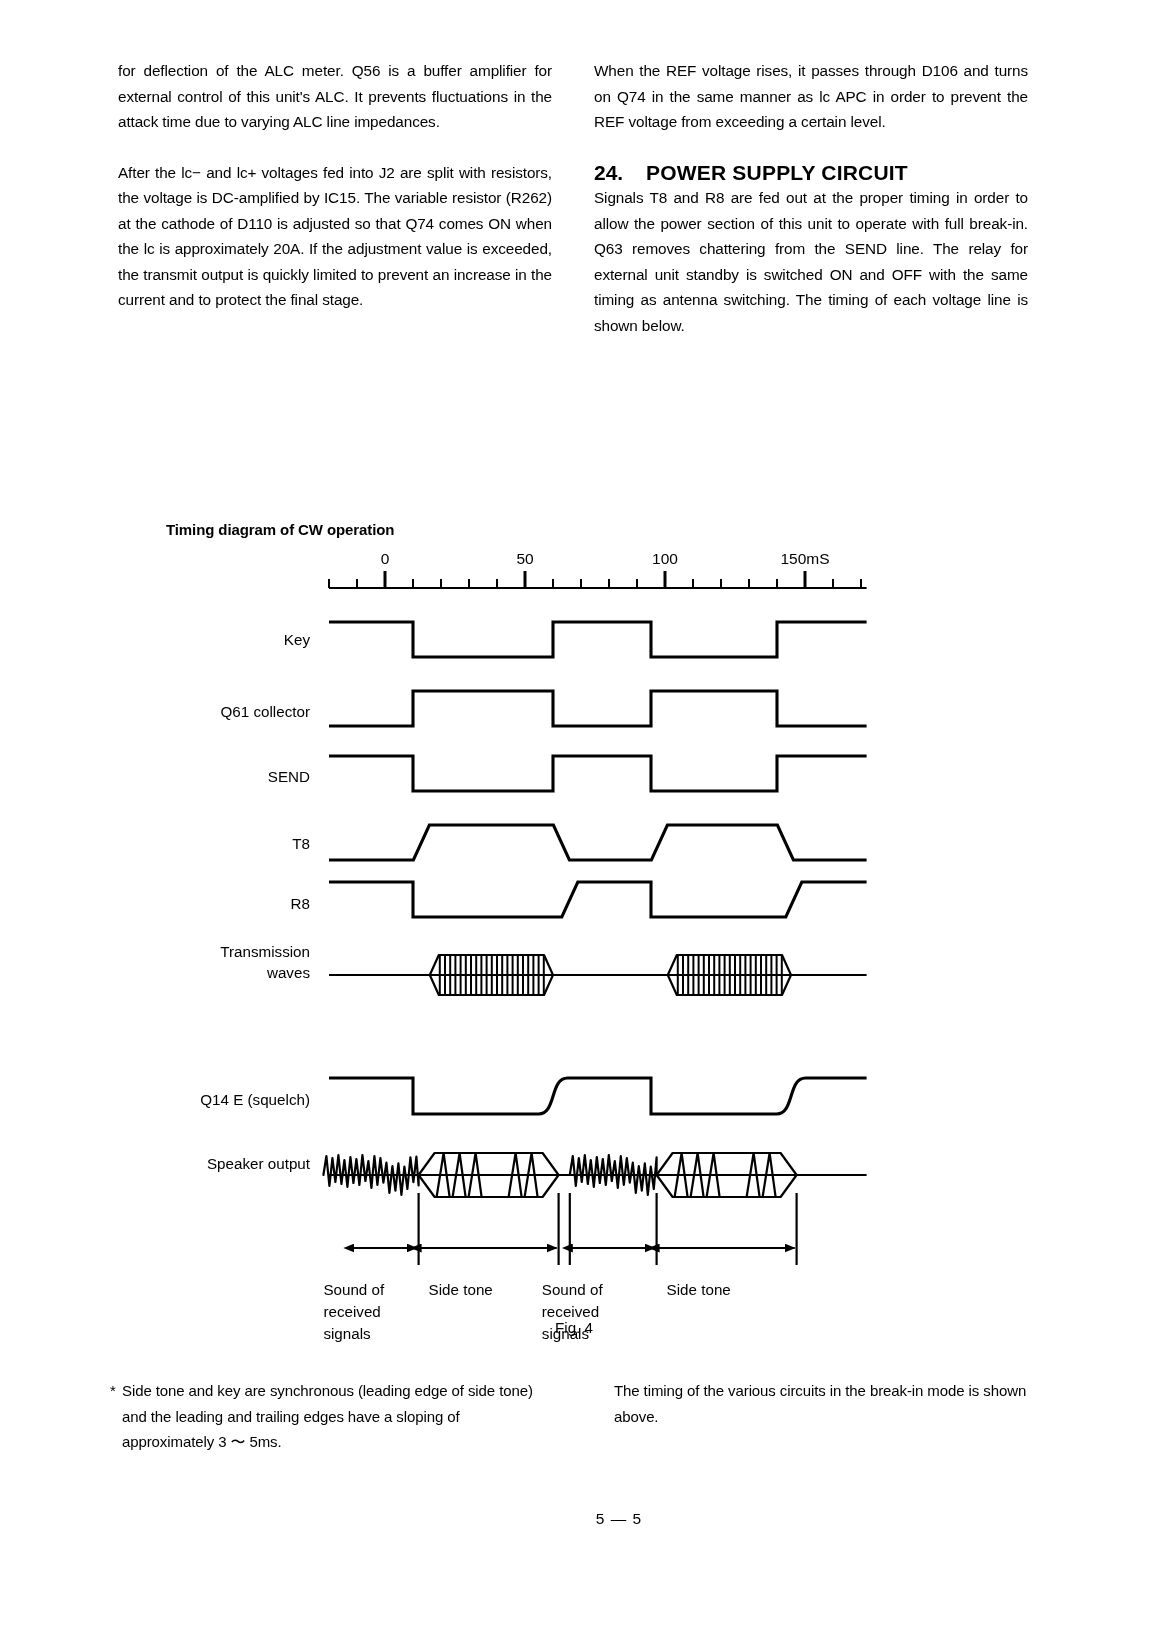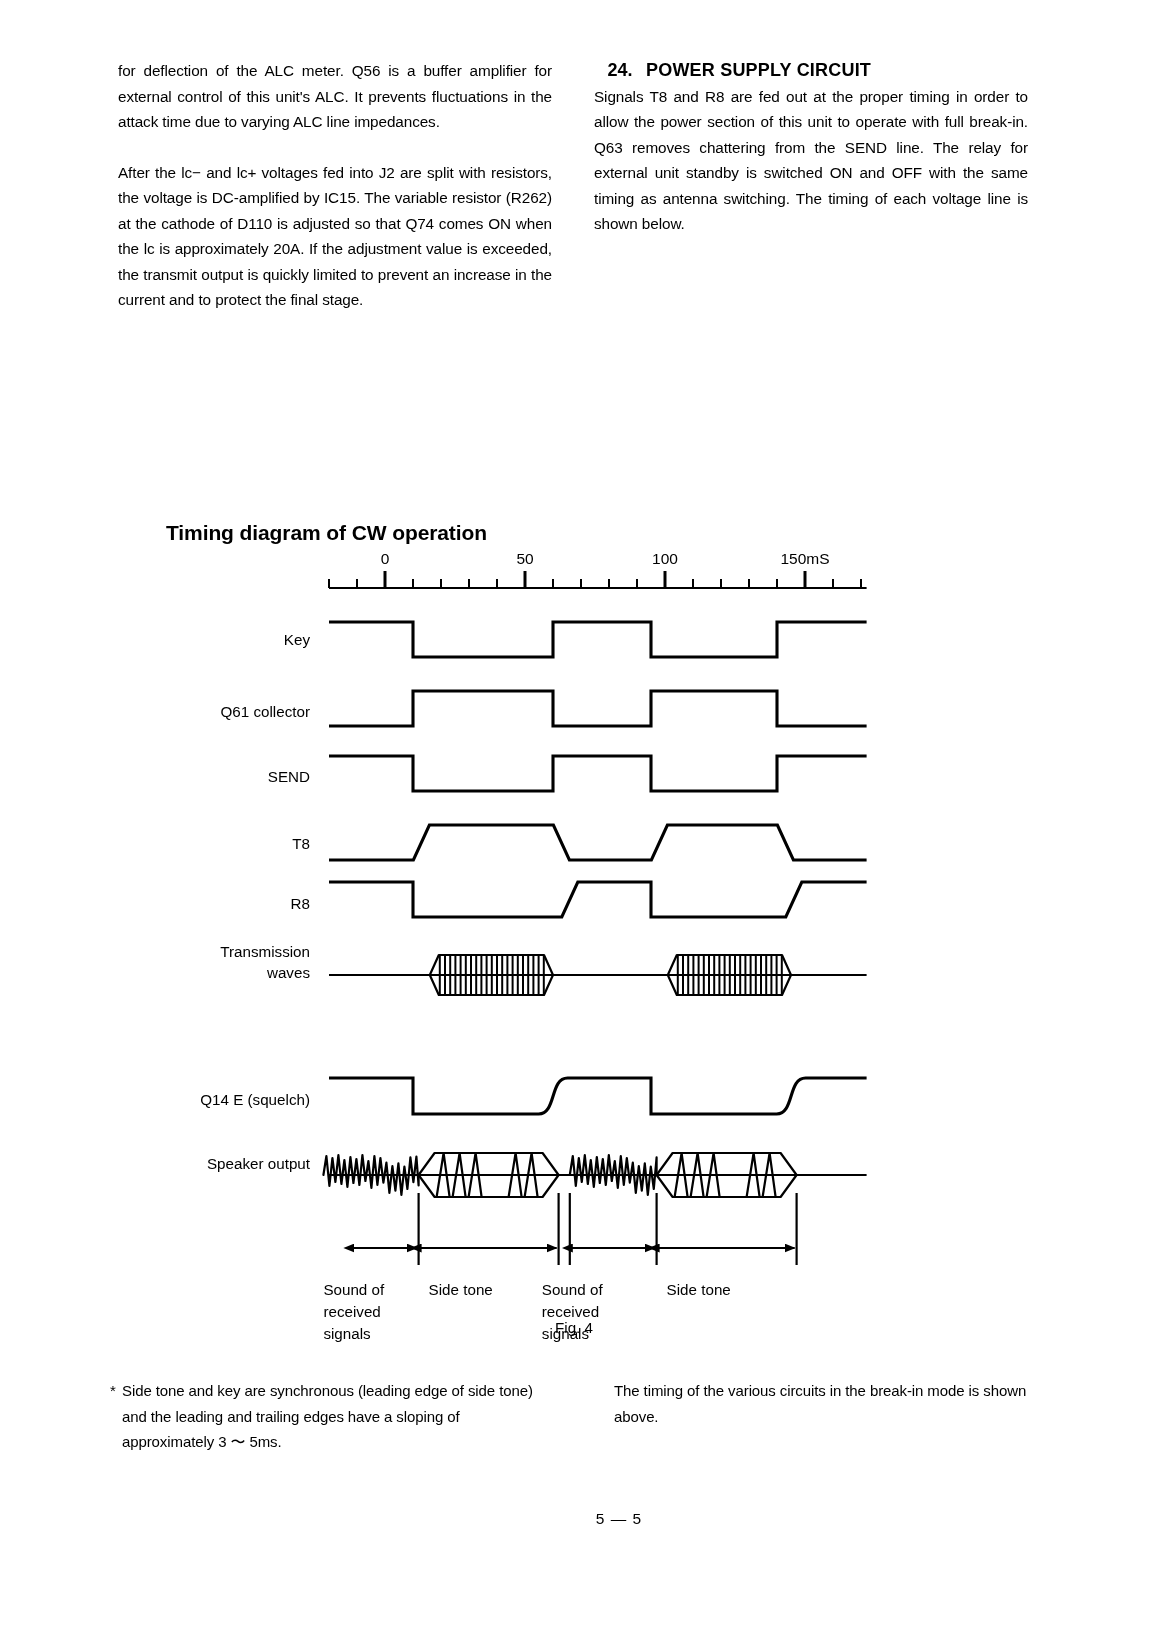--- a/index.html
+++ b/index.html
@@ -32,43 +32,42 @@
   .para {
     font-size: 15.3px;
     line-height: 25.5px;
     text-align: justify;
     margin: 0 0 25px 0;
     letter-spacing: -0.1px;
   }
   .para.last { margin-bottom: 0; }
 
   .sec-head {
-    font-size: 18px;
+    font-size: 21px;
     font-weight: bold;
     line-height: 25.5px;
     margin: 0 0 0 0;
     display: flex;
-    text-align: center;
   }
   .sec-num { width: 52px; flex: none; }
   .sec-title { letter-spacing: 0.2px; }
 
   
   #diagram-wrap {
     position: absolute;
     left: 0;
     top: 505px;
     width: 1158px;
     height: 850px;
   }
   #diagram-title {
     position: absolute;
     left: 166px;
     top: 16px;
-    font-size: 21px;
+    font-size: 15px;
     font-weight: bold;
     letter-spacing: -0.1px;
   }
   svg.diagram {
     position: absolute;
     left: 0;
     top: 0;
   }
   .wf { fill: none; stroke: #000; stroke-width: 3.1; stroke-linejoin: miter; stroke-linecap: butt;}
   .wf-thin { fill: none; stroke: #000; stroke-width: 2.2; stroke-linejoin: round; stroke-linecap: round;}
@@ -132,20 +131,21 @@
 <body>
 
 <div class="columns">
 
   <div class="col">
     <p class="para">for deflection of the ALC meter. Q56 is a buffer amplifier for external control of this unit's ALC. It prevents fluctuations in the attack time due to varying ALC line impedances.</p>
     <p class="para last">After the lc− and lc+ voltages fed into J2 are split with resistors, the voltage is DC-amplified by IC15. The variable resistor (R262) at the cathode of D110 is adjusted so that Q74 comes ON when the lc is approximately 20A. If the adjustment value is exceeded, the transmit output is quickly limited to prevent an increase in the current and to protect the final stage.</p>
   </div>
 
   <div class="col">
+    <p class="para">When the REF voltage rises, it passes through D106 and turns on Q74 in the same manner as lc APC in order to prevent the REF voltage from exceeding a certain level.</p>
 
     <div class="sec-head">
       <span class="sec-num">24.</span>
       <span class="sec-title">POWER SUPPLY CIRCUIT</span>
     </div>
     <p class="para">Signals T8 and R8 are fed out at the proper timing in order to allow the power section of this unit to operate with full break-in. Q63 removes chattering from the SEND line. The relay for external unit standby is switched ON and OFF with the same timing as antenna switching. The timing of each voltage line is shown below.</p>
 
   </div>
 </div>
 

